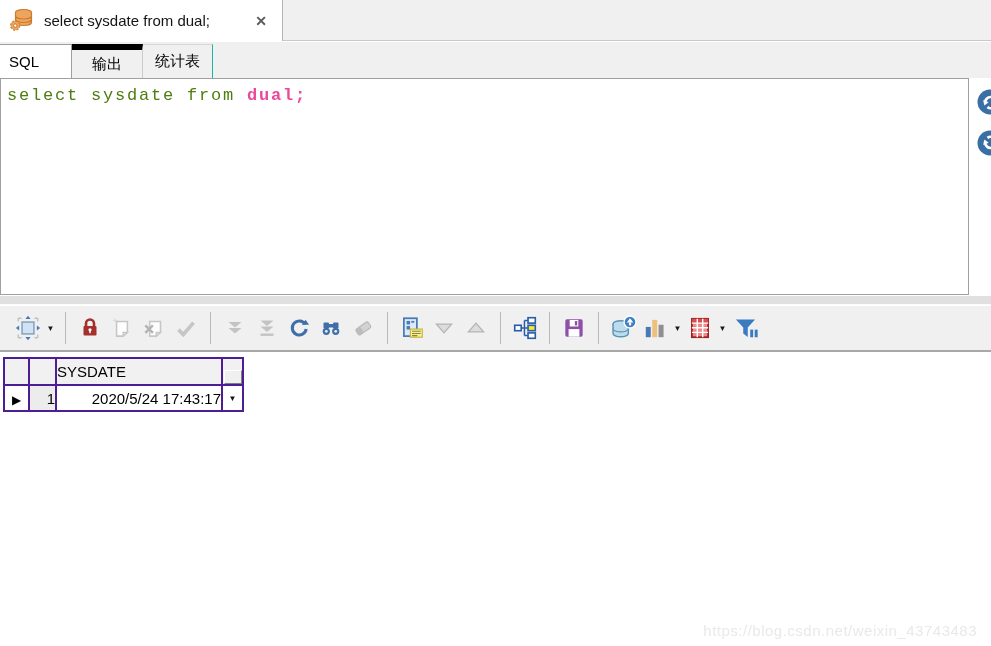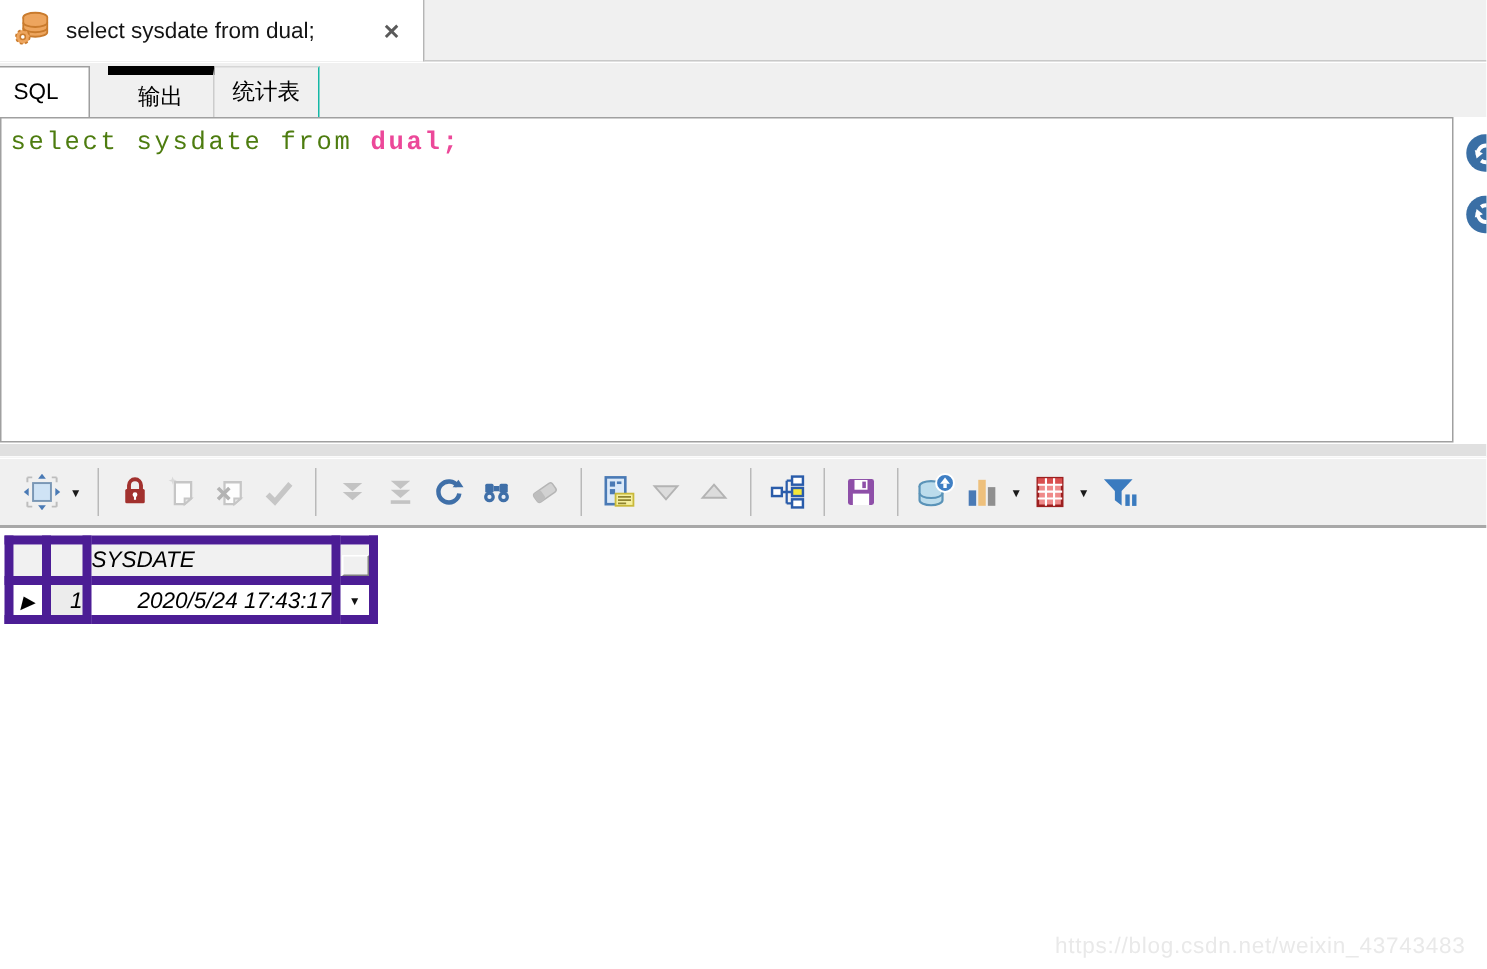--- a/index.html
+++ b/index.html
@@ -31,21 +31,21 @@
   
   .subtabbar {
     position:absolute; top:42px; left:0; width:991px; height:36px;
     background:#f0f0f0;
   }
   .subtab {
     position:absolute; top:2px; height:34px; font-size:15px;
     display:flex; align-items:center; justify-content:center;
   }
   .subtab.active {
-    left:0; width:60px; background:#ffffff;
+    left:0; width:72px; background:#ffffff;
     border-top:1px solid #9f9f9f; border-right:1px solid #9f9f9f;
     justify-content:flex-start; padding-left:9px;
   }
   .subtab.t2 { left:72px; width:71px; border-right:1px solid #cccccc; border-top:6px solid #000000;}
   .subtab.t3 { left:143px; width:70px; border-right:1px solid #14b8a6; border-top:1px solid #d6d6d6;}
 
   
   .editor {
     position:absolute; top:78px; left:0; width:969px; height:217px;
     background:#ffffff; border:1px solid #a0a0a0;
@@ -86,21 +86,21 @@
     display:flex; align-items:center; justify-content:center;
   }
   .tsep { width:1px; height:32px; background:#b9b9b9; margin:0 8px; flex:none; }
 
   
   .grid {
     position:absolute; top:357px; left:3px;
     border-collapse:collapse; font-size:15px;
   }
   .grid td {
-    border:6px solid #4c1d95; padding:0; height:26px; overflow:hidden;font-style:italic;
+    border:2px solid #4c1d95; padding:0; height:26px; overflow:hidden;
   }
   .grid tr.hdr td { background:#f1f1f1; height:27px; }
   .c1 { width:25px; min-width:25px; text-align:center; }
   .c2 { width:27px; min-width:27px; }
   .c3 { width:166px; min-width:166px; }
   .c4 { width:21px; min-width:21px; }
   .hdr-label { padding-left:3px; color:#000; }
   .hdr-btn-cell { vertical-align:bottom; }
   .hdr-btn {
     width:18px; height:14px; margin:0 0 0 1px;

